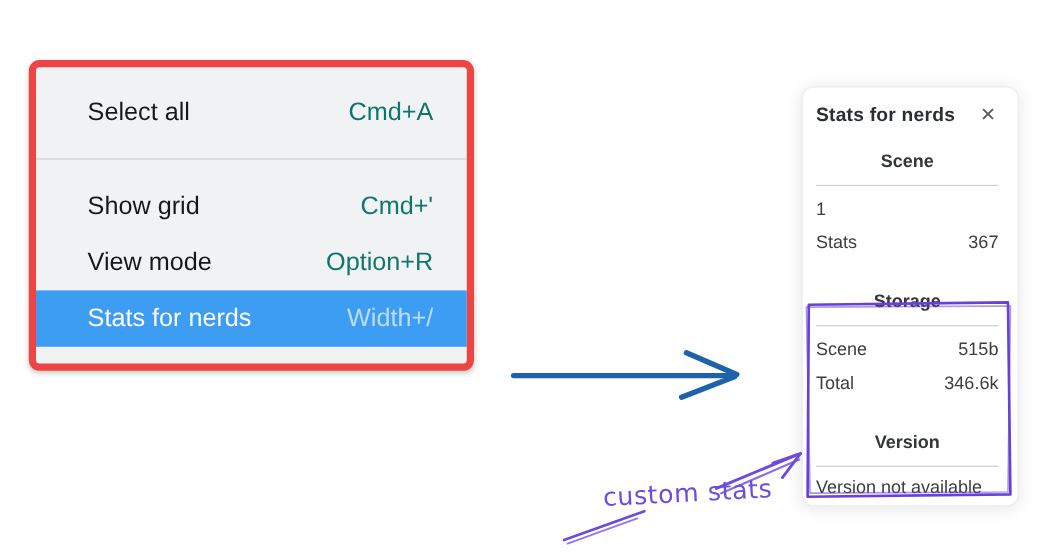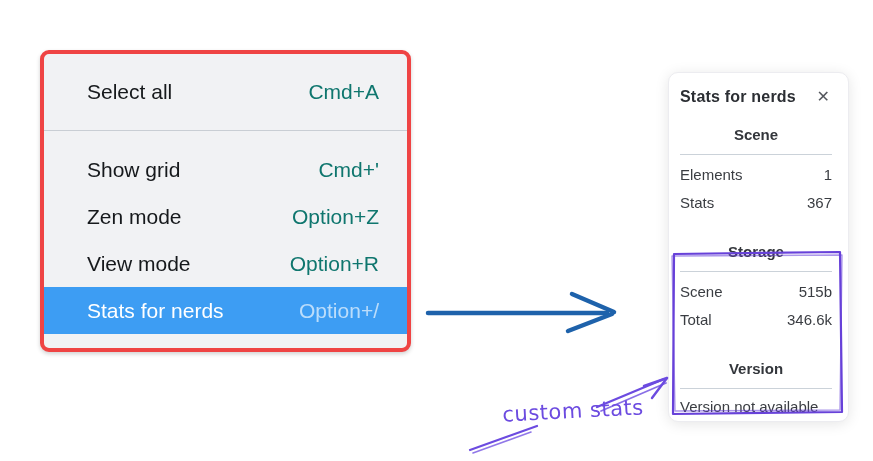--- a/index.html
+++ b/index.html
@@ -3,22 +3,22 @@
 <meta charset="utf-8">
 <style>
   html,body{margin:0;padding:0;background:#fff;}
   .canvas{
     position:relative;width:873px;height:461px;overflow:hidden;background:#ffffff;
     font-family:"Liberation Sans",sans-serif;
   }
 
   
   .menu{
-    position:absolute;left:40px;top:50px;width:371px;box-sizing:border-box;
-    background:#f1f2f4;border:4px solid #ef4444;border-radius:9px;
+    position:absolute;left:24px;top:50px;width:371px;box-sizing:border-box;
+    background:#f1f2f4;border:6px solid #ef4444;border-radius:9px;
     padding:14px 0;box-shadow:0 2px 4px rgba(0,0,0,.18);
   }
   .menu-item{
     height:47px;display:flex;align-items:center;justify-content:space-between;
     padding:0 28px 0 43px;font-size:21px;cursor:default;
   }
   .mi-label{color:#16191c;}
   .mi-shortcut{color:#0f766e;}
   .menu-item.selected{background:#3d9df3;}
   .menu-item.selected .mi-label{color:#ffffff;}
@@ -62,43 +62,38 @@
     <div class="menu-item">
       <span class="mi-label">Select all</span>
       <span class="mi-shortcut">Cmd+A</span>
     </div>
     <div class="menu-sep"></div>
     <div class="menu-item">
       <span class="mi-label">Show grid</span>
       <span class="mi-shortcut">Cmd+'</span>
     </div>
     <div class="menu-item">
-      <span class="mi-label">Zen mode</span>
-      <span class="mi-shortcut">Option+Z</span>
-    </div>
-    <div class="menu-item">
       <span class="mi-label">View mode</span>
       <span class="mi-shortcut">Option+R</span>
     </div>
     <div class="menu-item selected">
       <span class="mi-label">Stats for nerds</span>
-      <span class="mi-shortcut">Option+/</span>
+      <span class="mi-shortcut">Width+/</span>
     </div>
   </div>
 
   <div class="panel">
     <div class="panel-header">
       <span class="panel-title">Stats for nerds</span>
       <span class="panel-close">✕</span>
     </div>
 
     <div class="sec-h first">Scene</div>
     <hr class="sec-hr">
     <div class="stat-row">
-      <span class="stat-label">Elements</span>
       <span class="stat-value">1</span>
     </div>
     <div class="stat-row">
       <span class="stat-label">Stats</span>
       <span class="stat-value">367</span>
     </div>
 
     <div class="sec-h">Storage</div>
     <hr class="sec-hr">
     <div class="stat-row">

